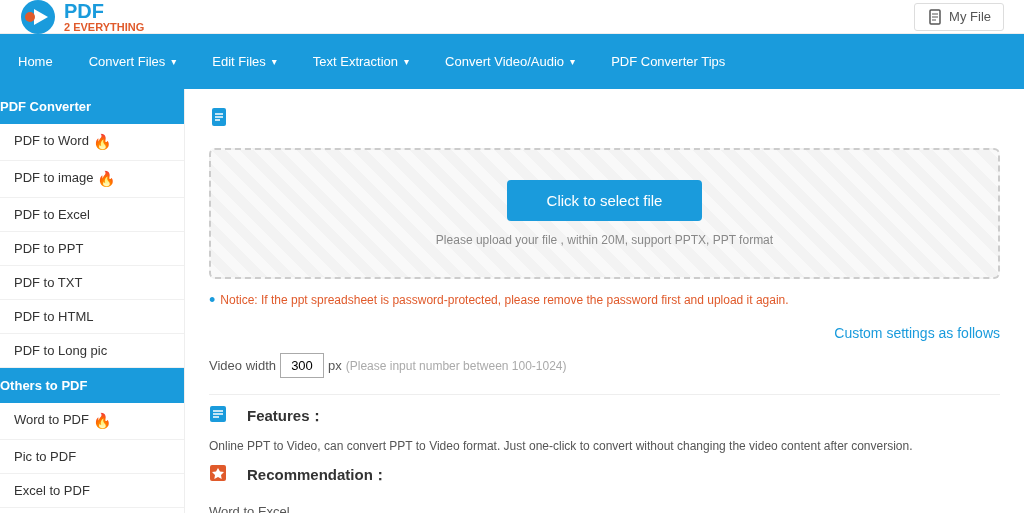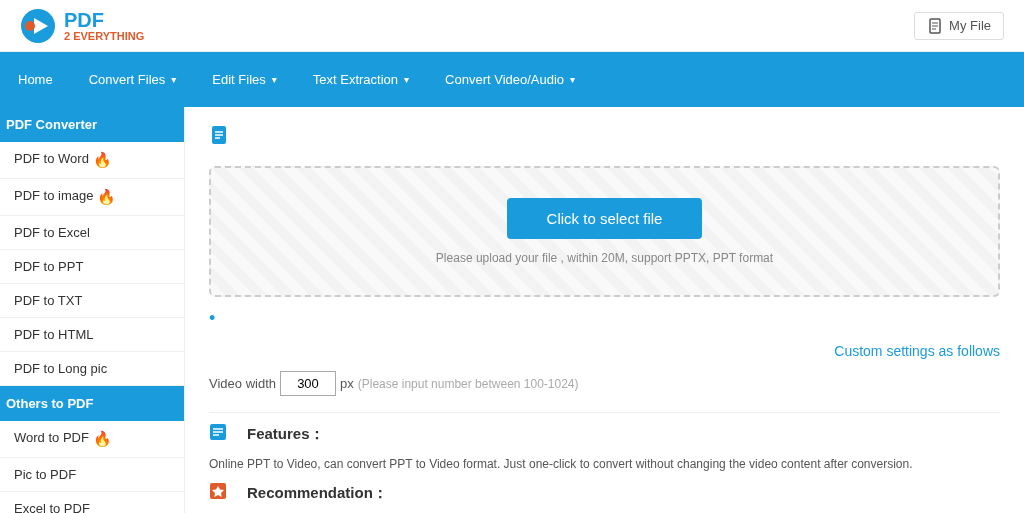--- a/index.html
+++ b/index.html
@@ -6,21 +6,21 @@
     body { font-family: Arial, sans-serif; font-size: 13px; color: #333; background: #f5f5f5; }
 
     
     .header {
       background: #fff;
       display: flex;
       align-items: center;
       justify-content: space-between;
       padding: 8px 20px;
       border-bottom: 1px solid #eee;
-      height: 52px;
+      height: 34px;
     }
     .logo-area {
       display: flex;
       align-items: center;
       gap: 8px;
     }
     .logo-icon {
       width: 36px;
       height: 36px;
     }
@@ -85,21 +85,21 @@
       flex-shrink: 0;
       background: #fff;
       border-right: 1px solid #eee;
       padding-bottom: 20px;
     }
     .sidebar-section-header {
       background: #1a9bdc;
       color: #fff;
       font-size: 13px;
       font-weight: bold;
-      padding: 10px 6px;
+      padding: 10px 0;
       cursor: pointer;
     }
     .sidebar-item {
       padding: 9px 14px;
       font-size: 13px;
       color: #333;
       cursor: pointer;
       border-bottom: 1px solid #f0f0f0;
       display: flex;
       gap: 4px;
@@ -190,21 +190,21 @@
     }
     .settings-row {
       display: flex;
       align-items: center;
       gap: 4px;
       margin-bottom: 16px;
       font-size: 13px;
       color: #555;
     }
     .settings-input {
-      width: 56px;
+      width: 44px;
       border: 1px solid #aaa;
       padding: 4px 6px;
       font-size: 13px;
       text-align: center;
     }
     .settings-hint {
       color: #aaa;
       font-size: 12px;
     }
 
@@ -290,20 +290,23 @@
     <span>Edit Files</span>
     <span class="nav-arrow">▾</span>
   </div>
   <div class="nav-item">
     <span>Text Extraction</span>
     <span class="nav-arrow">▾</span>
   </div>
   <div class="nav-item">
     <span>Convert Video/Audio</span>
     <span class="nav-arrow">▾</span>
+  </div>
+  <div class="nav-item">
+    <span>PDF Converter Tips</span>
   </div>
 </nav>
 
 <div class="main">
 
   <aside class="sidebar">
     <div class="sidebar-section-header">
       <span>PDF Converter</span>
     </div>
     <div class="sidebar-item">
@@ -361,20 +364,21 @@
       </span>
     </div>
 
     <div class="upload-area">
       <button class="upload-btn">Click to select file</button>
       <div class="upload-hint">Please upload your file , within 20M, support PPTX, PPT format</div>
     </div>
 
     <div class="notice">
       <span class="notice-dot">•</span>
+      <span>Notice: If the ppt spreadsheet is password-protected, please remove the password first and upload it again.</span>
     </div>
 
     <div class="custom-settings-title">Custom settings as follows</div>
     <div class="settings-row">
       <span>Video width</span>
       <input class="settings-input" type="text" value="300" style="">
       <span>px</span>
       <span class="settings-hint">(Please input number between 100-1024)</span>
     </div>
 

